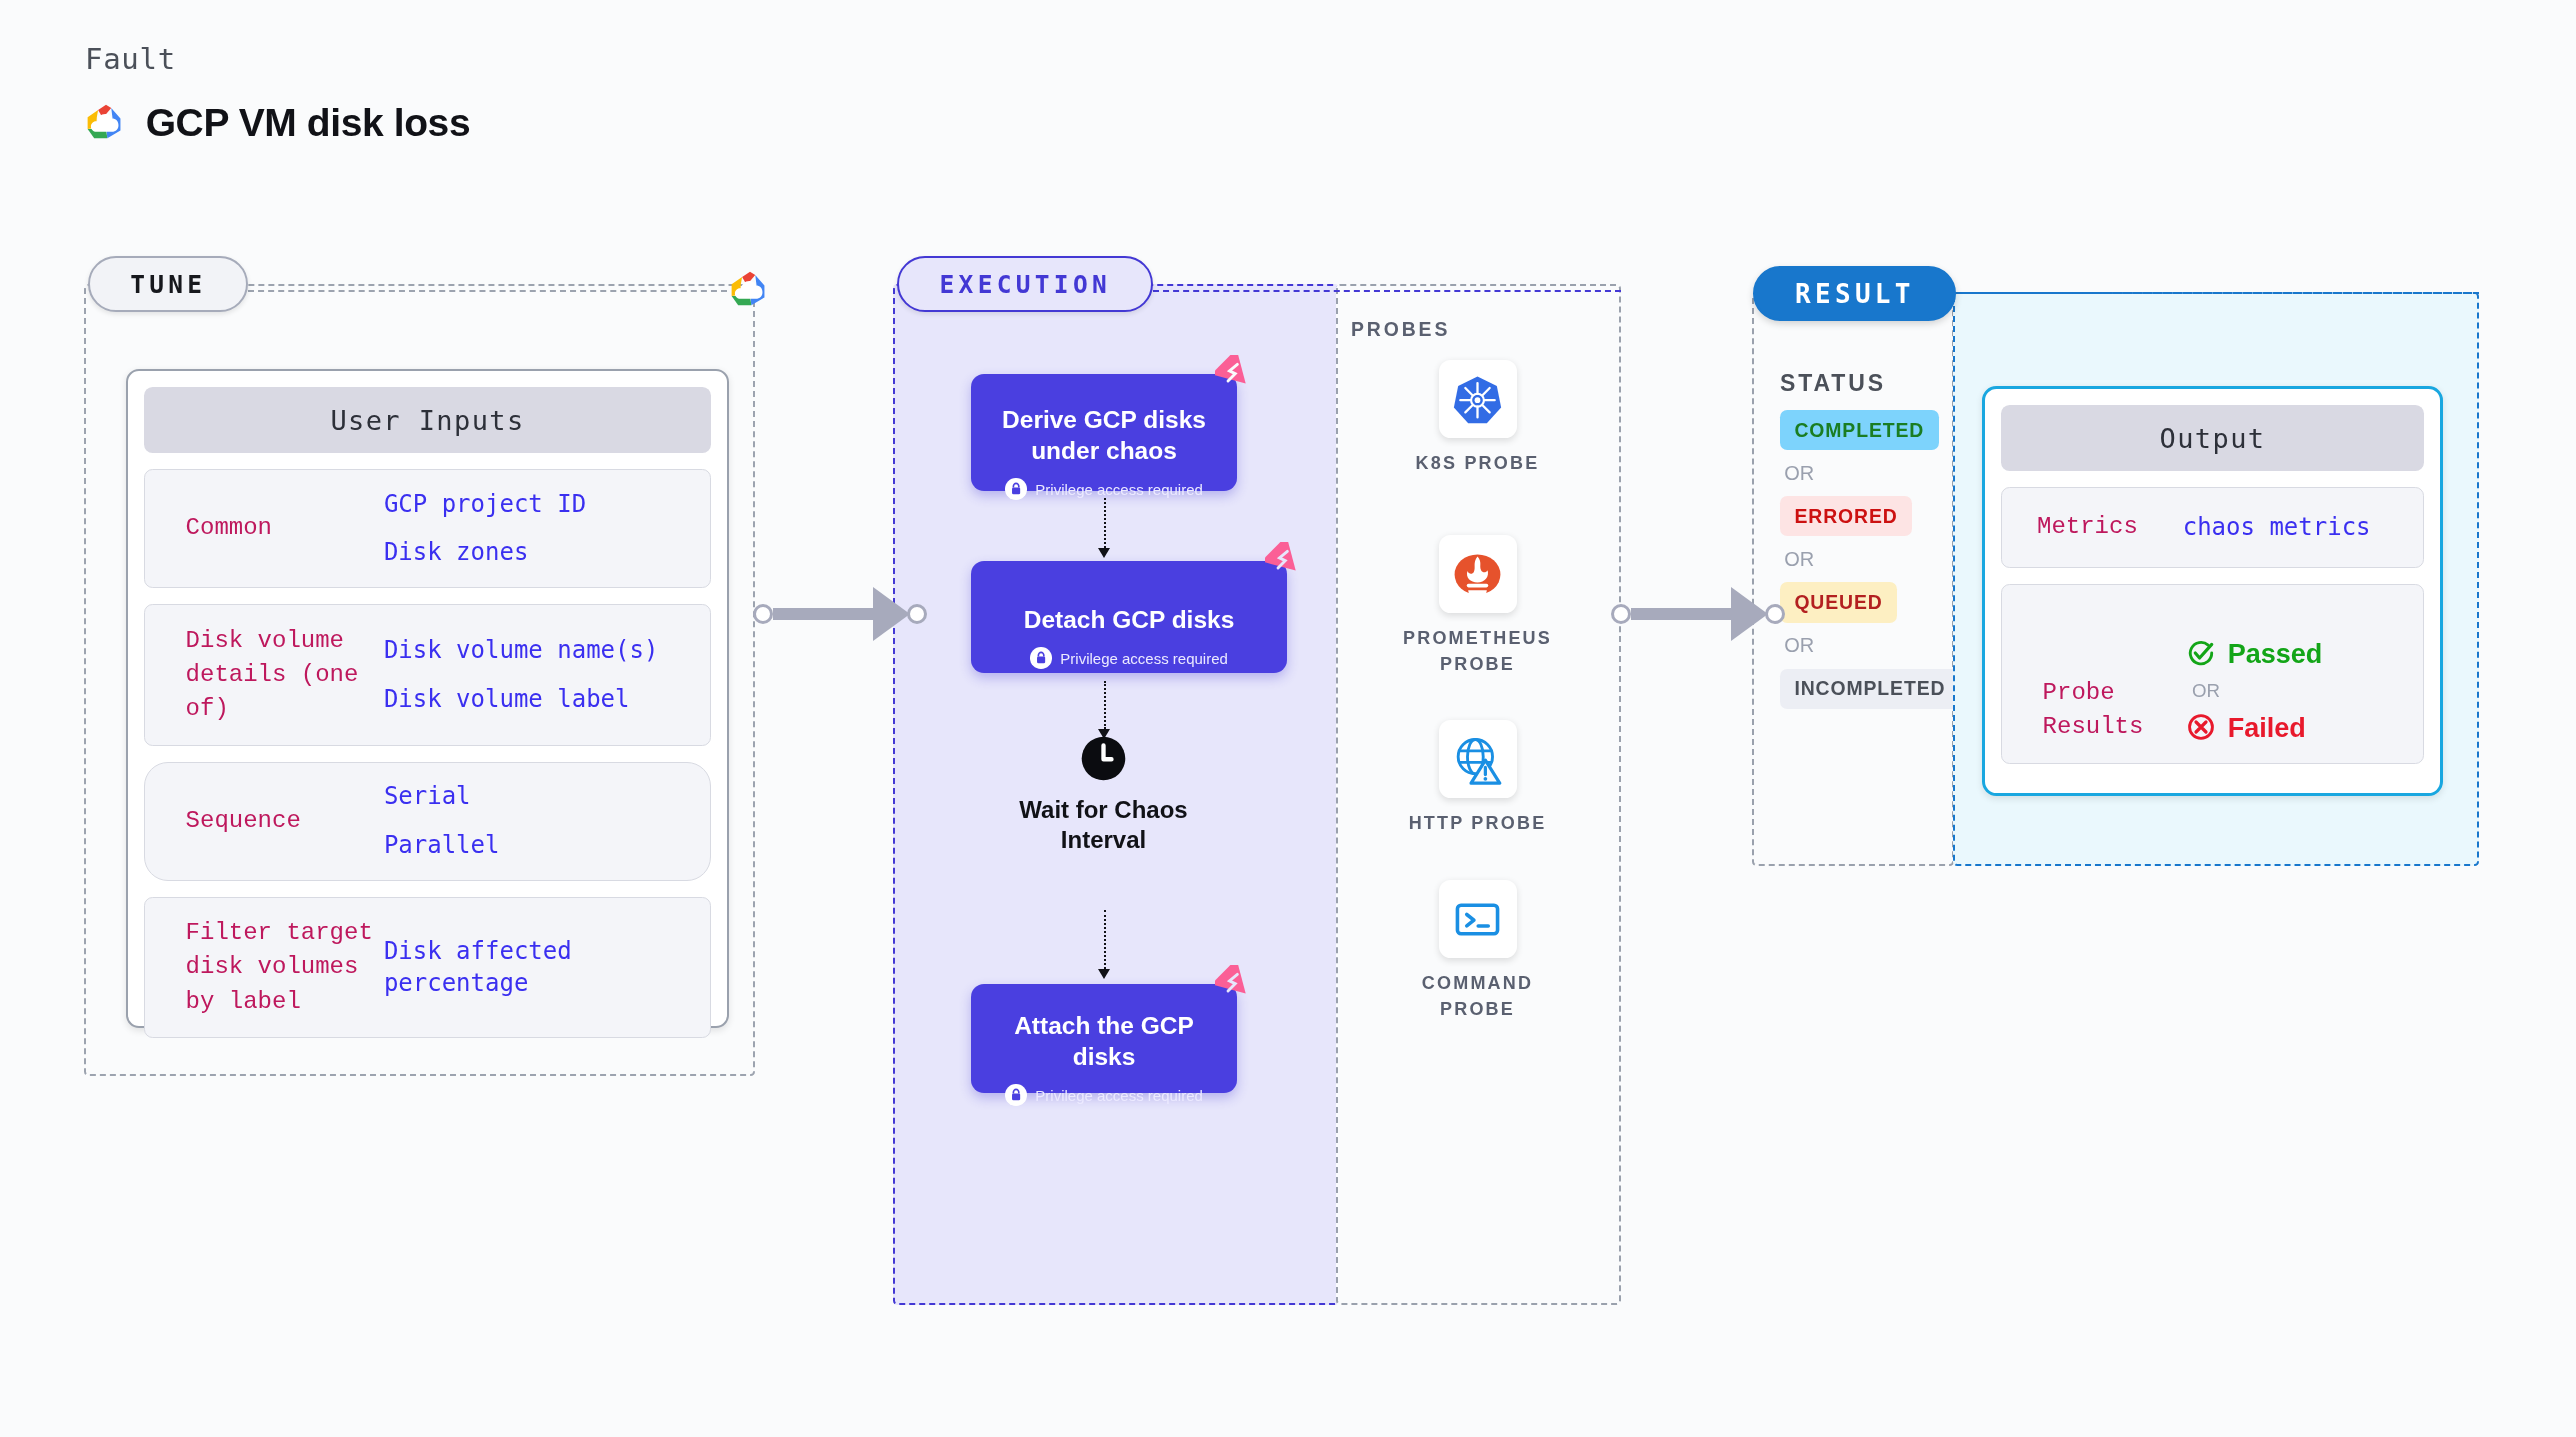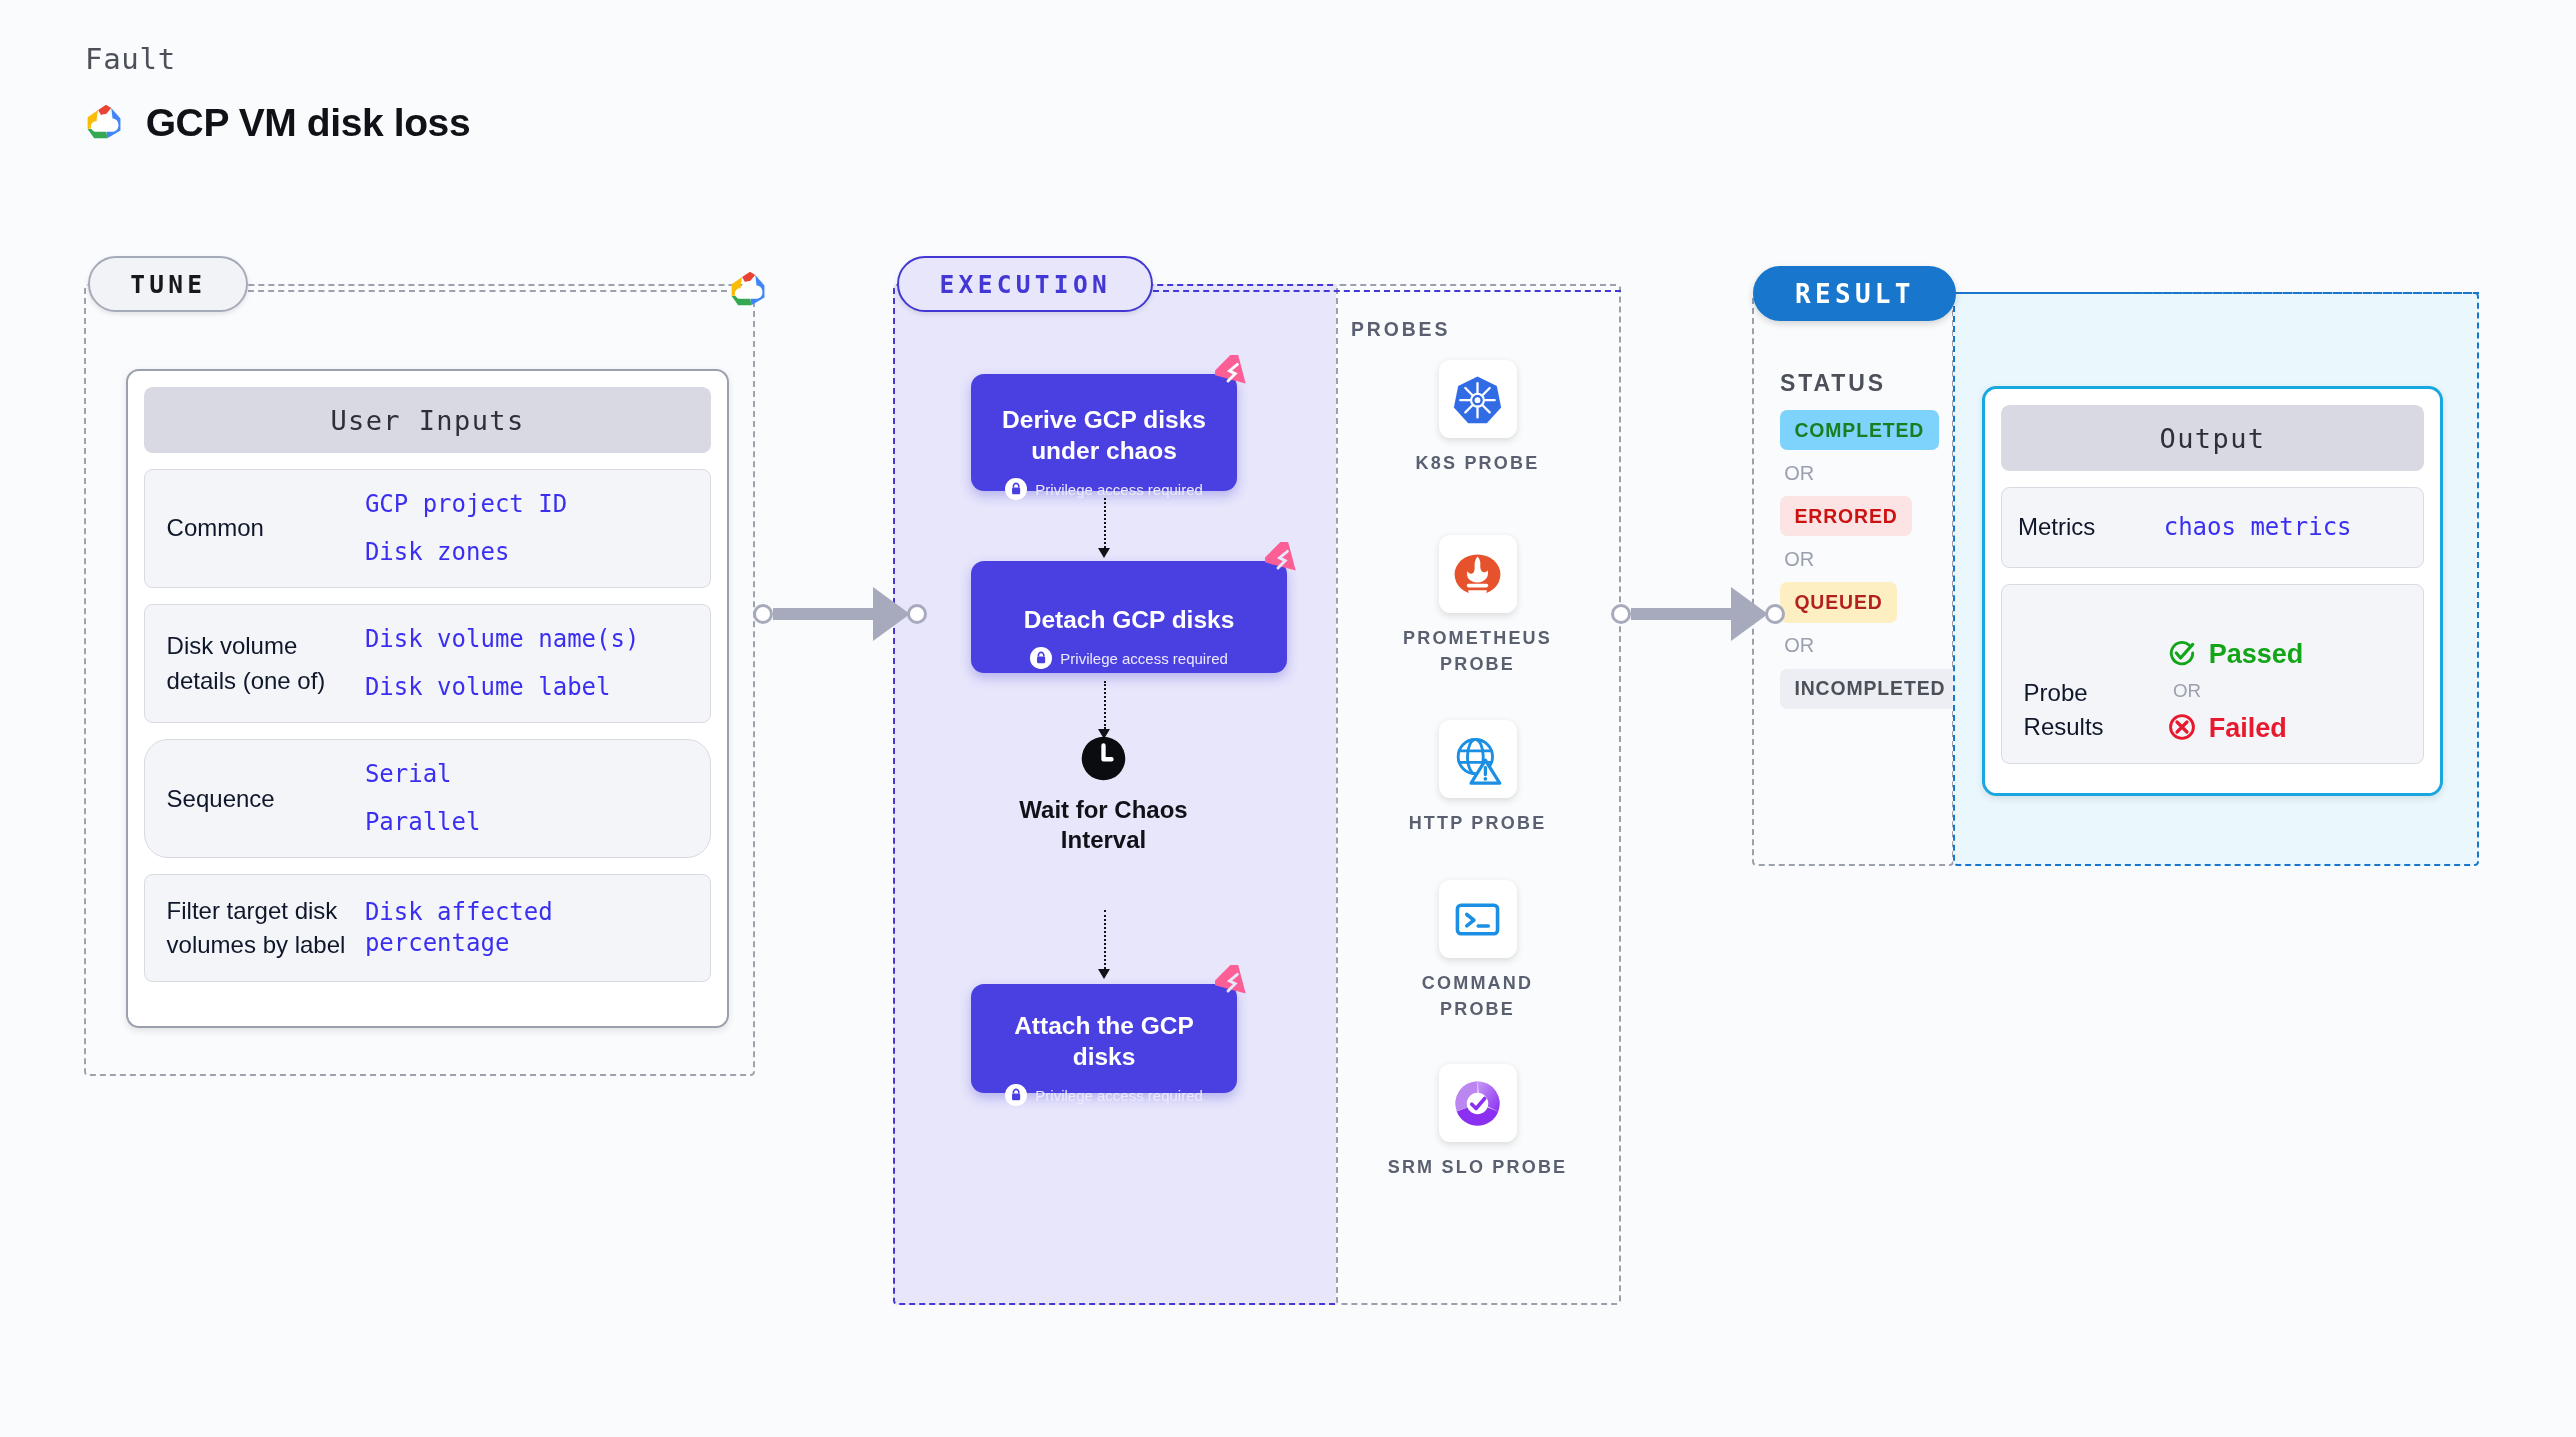--- a/index.html
+++ b/index.html
@@ -81,22 +81,22 @@
     font-size: 27px; color: #2d3039; letter-spacing: 1.4px;
   }
   .card-row {
     margin-top: 16px;
     background: #f4f5f9; border: 1.4px solid #d8dae2; border-radius: 8.6px;
     display: flex; align-items: center;
     padding: 18.7px 21.6px; min-height: 86px;
   }
   .row-label {
     width: 38%; flex: 0 0 38%;
-    font-family: Liberation Sans, sans-serif;
-    font-size: 24px; color: #0f172a; line-height: 1.42;
+    font-family: Liberation Mono, monospace;
+    font-size: 24px; color: #be185d; line-height: 1.42; margin-left: 19px;
   }
   .row-vals { display: flex; flex-direction: column; gap: 17.3px; }
   .row-val {
     font-family: "DejaVu Sans Mono", monospace;
     font-size: 24px; color: #3a2ff0; line-height: 1.3;
   }
 
   
   .exec-node {
     position: absolute; background: #4a3fe0;
@@ -412,38 +412,20 @@
     <div class="probe-tile">
       <svg width="53" height="53" viewBox="0 0 74 74">
         <rect x="9" y="17" width="56" height="40" rx="5" fill="none" stroke="#1a8fe3" stroke-width="5"></rect>
         <path d="M22 30 L32 38 L22 46" fill="none" stroke="#1a8fe3" stroke-width="5" stroke-linecap="round" stroke-linejoin="round"></path>
         <path d="M38 46 H52" stroke="#1a8fe3" stroke-width="5" stroke-linecap="round"></path>
       </svg>
     </div>
     <div class="probe-label">COMMAND PROBE</div>
   </div>
 
-  <div class="probe" style="left:1384px; top:1064px;">
-    <div class="probe-tile">
-      <svg width="53" height="53" viewBox="0 0 74 74">
-        <defs>
-          <linearGradient id="sloGrad" x1="0" y1="0" x2="1" y2="1">
-            <stop offset="0%" stop-color="#c79bf5"></stop>
-              <stop offset="100%" stop-color="#8b2ff0"></stop>
-          </linearGradient>
-        </defs>
-        <path d="M37 6 A31 31 0 0 1 66 48 L40 36 Z" fill="url(#sloGrad)"></path>
-        <path d="M66 48 A31 31 0 0 1 8 48 L37 37 Z" fill="#8b2ff0"></path>
-        <path d="M8 48 A31 31 0 0 1 37 6 L37 37 Z" fill="#bb86f0"></path>
-        <circle cx="37" cy="37" r="15" fill="#fff"></circle>
-        <path d="M29 38 L35 44 L47 30" fill="none" stroke="#8b2ff0" stroke-width="5" stroke-linecap="round" stroke-linejoin="round"></path>
-      </svg>
-    </div>
-    <div class="probe-label">SRM SLO PROBE</div>
-  </div>
 
   <div class="conn" style="left:1611px; top:587px;">
     <div class="conn-dot"></div>
     <div class="conn-bar" style="width:101px;"></div>
     <div class="conn-head"></div>
     <div class="conn-dot" style="margin-left:-2.9px;"></div>
   </div>
 
   <div class="region" style="left:1752px; top:294px; width:202px; height:572px;">
     <div class="region-box gray-thin" style="background:#fafbfc;"></div>

